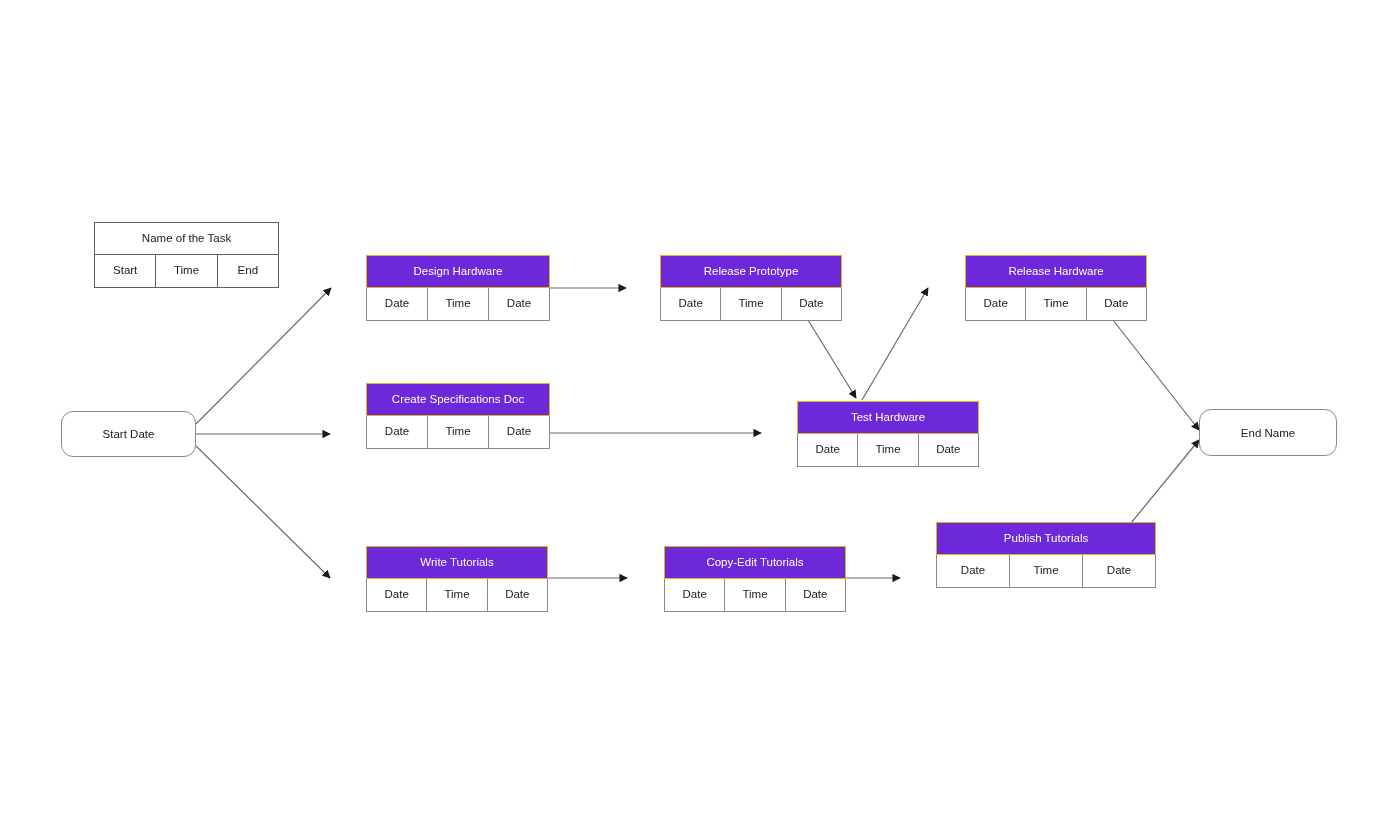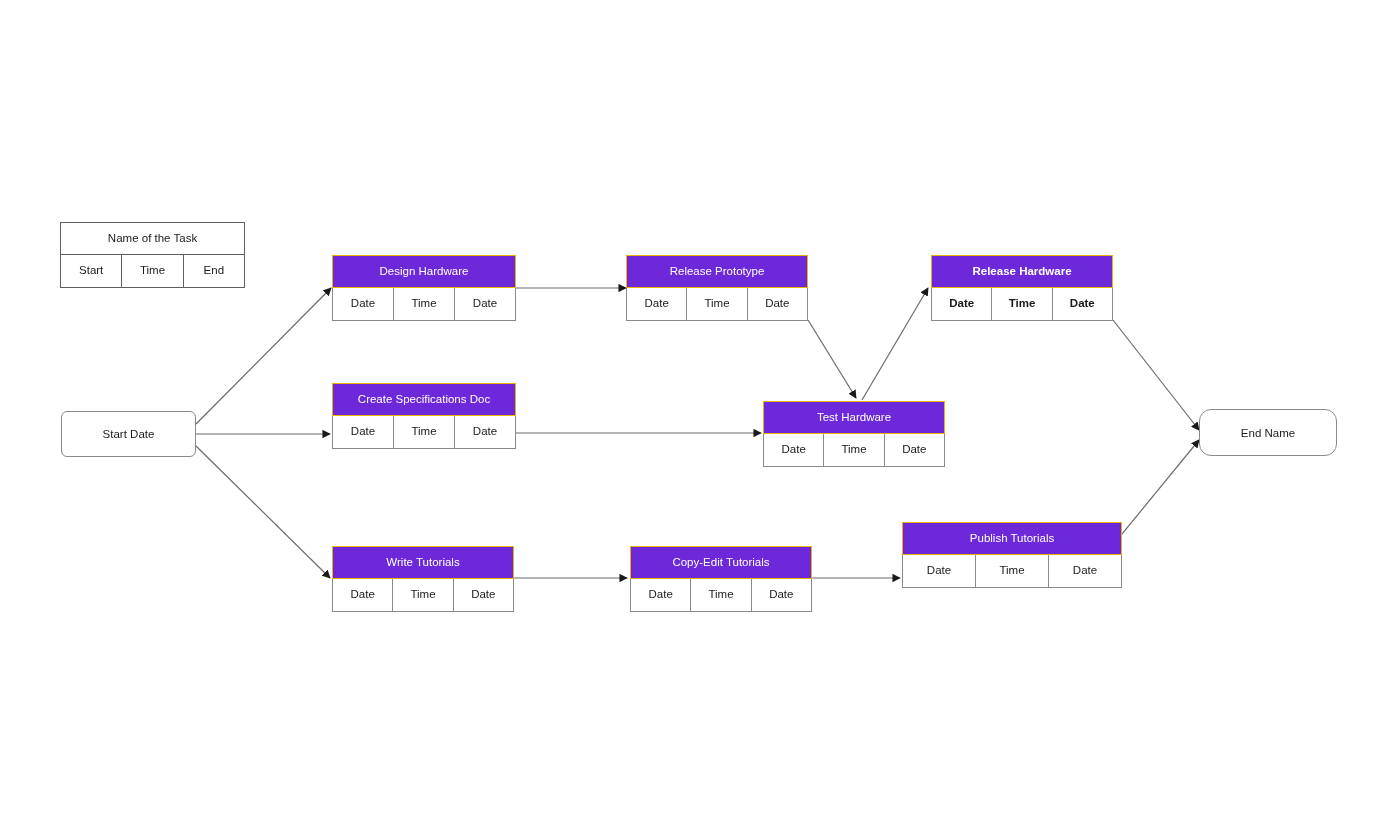--- a/index.html
+++ b/index.html
@@ -26,20 +26,21 @@
     width: 1400px;
     height: 840px;
     pointer-events: none;
   }
 
   
   .node {
     position: absolute;
     box-sizing: border-box;
     background: #ffffff;
+    margin-left: 34px;
   }
   .node-header {
     box-sizing: border-box;
     height: 33px;
     border: 1px solid #eab308;
     background: #6d28d9;
     color: #ffffff;
     font-size: 11.5px;
     line-height: 31px;
     text-align: center;
@@ -133,21 +134,21 @@
 
   <div class="node legend" style="left:60px; top:222px; width:185px;">
     <div class="node-header">Name of the Task</div>
     <div class="node-row">
       <div class="node-cell">Start</div>
       <div class="node-cell">Time</div>
       <div class="node-cell">End</div>
     </div>
   </div>
 
-  <div class="terminal" style="left:61px; top:411px; width:135px; height:46px;border-radius:6px;">
+  <div class="terminal" style="left:61px; top:411px; width:135px; height:46px;">
     <span>Start Date</span>
   </div>
 
   <div class="terminal" style="left:1199px; top:409px; width:138px; height:47px;">
     <span>End Name</span>
   </div>
 
   <div class="node" style="left:332px; top:255px; width:184px;">
     <div class="node-header">Design Hardware</div>
     <div class="node-row">
@@ -159,21 +160,21 @@
 
   <div class="node" style="left:626px; top:255px; width:182px;">
     <div class="node-header">Release Prototype</div>
     <div class="node-row">
       <div class="node-cell">Date</div>
       <div class="node-cell">Time</div>
       <div class="node-cell">Date</div>
     </div>
   </div>
 
-  <div class="node" style="left:931px; top:255px; width:182px;font-weight:bold;">
+  <div class="node" style="left:931px; top:255px; width:182px;">
     <div class="node-header">Release Hardware</div>
     <div class="node-row">
       <div class="node-cell">Date</div>
       <div class="node-cell">Time</div>
       <div class="node-cell">Date</div>
     </div>
   </div>
 
   <div class="node" style="left:332px; top:383px; width:184px;">
     <div class="node-header">Create Specifications Doc</div>

